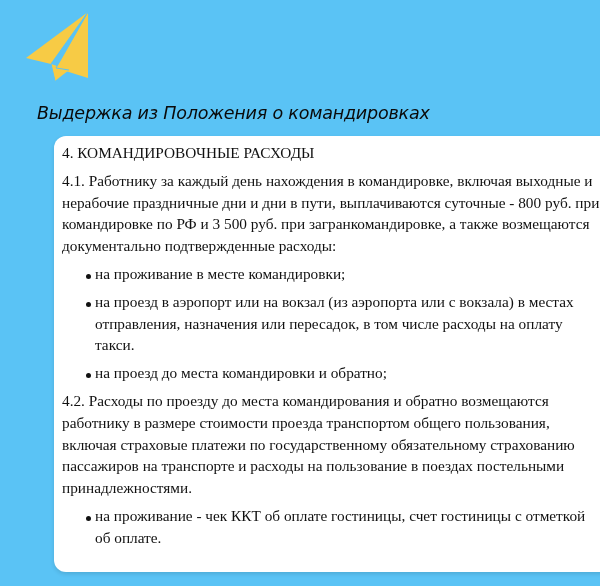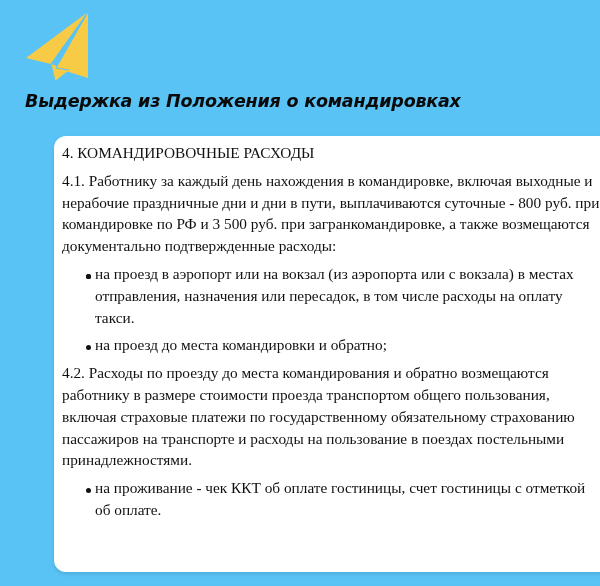--- a/index.html
+++ b/index.html
@@ -17,23 +17,23 @@
       position: absolute;
       left: 22px;
       top: 8px;
       width: 80px;
       height: 76px;
     }
     .page-title {
       position: absolute;
       left: 25px;
       top: 91px;
-      margin: 0;
+      margin: 12px;
       font-family: "DejaVu Sans", sans-serif;
-      font-weight: bold;
+      font-weight: normal;
       font-style: italic;
       font-size: 17.5px;
       color: #0a0a0a;
       letter-spacing: -0.2px;
       white-space: nowrap;
     }
     .card {
       position: absolute;
       left: 22px;
       top: 136px;
@@ -90,20 +90,21 @@
 
 <h1 class="page-title">Выдержка из Положения о командировках</h1>
 
 <div class="card">
   <p>4. КОМАНДИРОВОЧНЫЕ РАСХОДЫ</p>
 
   <p>4.1. Работнику за каждый день нахождения в командировке, включая выходные и нерабочие праздничные дни и дни в пути, выплачиваются суточные - 800 руб. при командировке по РФ и 3 500 руб. при загранкомандировке, а также возмещаются документально подтвержденные расходы:</p>
   <ul>
     <li>
       <span class="bullet"></span>
+      <span>на проживание в месте командировки;</span>
     </li>
     <li>
       <span class="bullet"></span>
       <span>на проезд в аэропорт или на вокзал (из аэропорта или с вокзала) в местах отправления, назначения или пересадок, в том числе расходы на оплату такси.</span>
     </li>
     <li>
       <span class="bullet"></span>
       <span>на проезд до места командировки и обратно;</span>
     </li>
   </ul>

